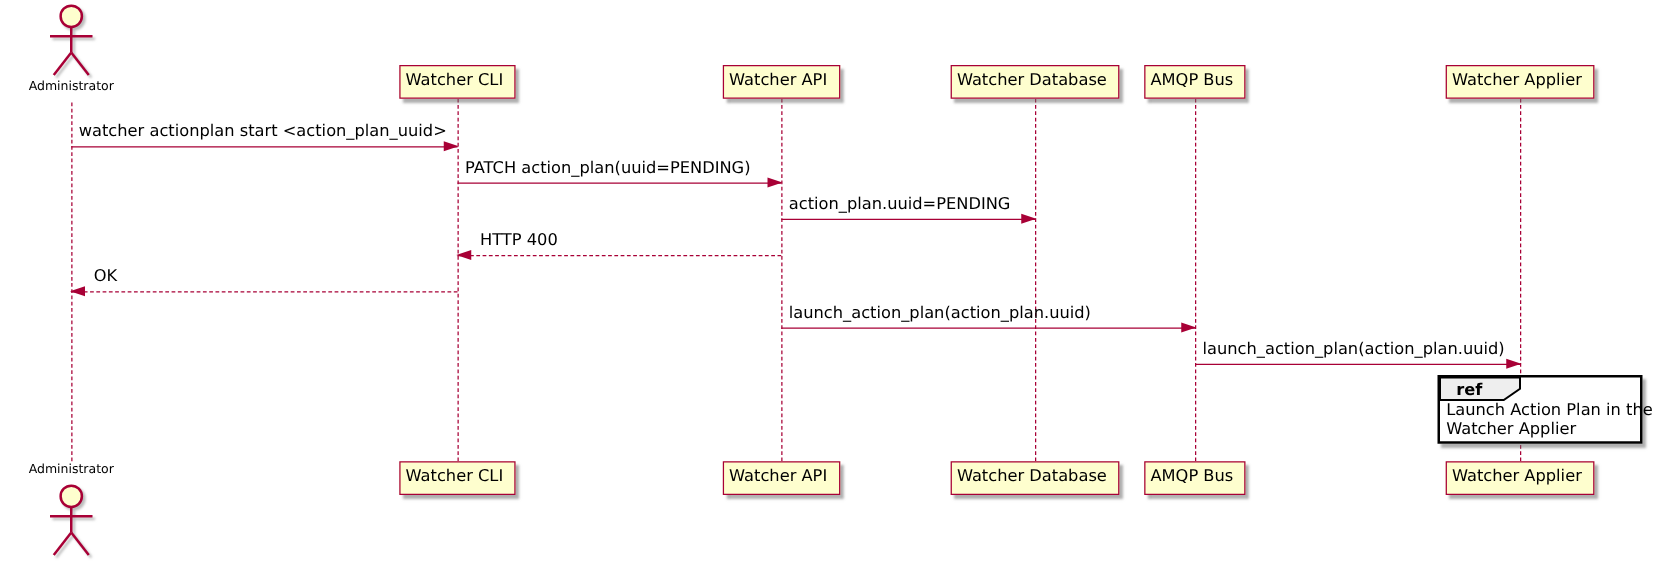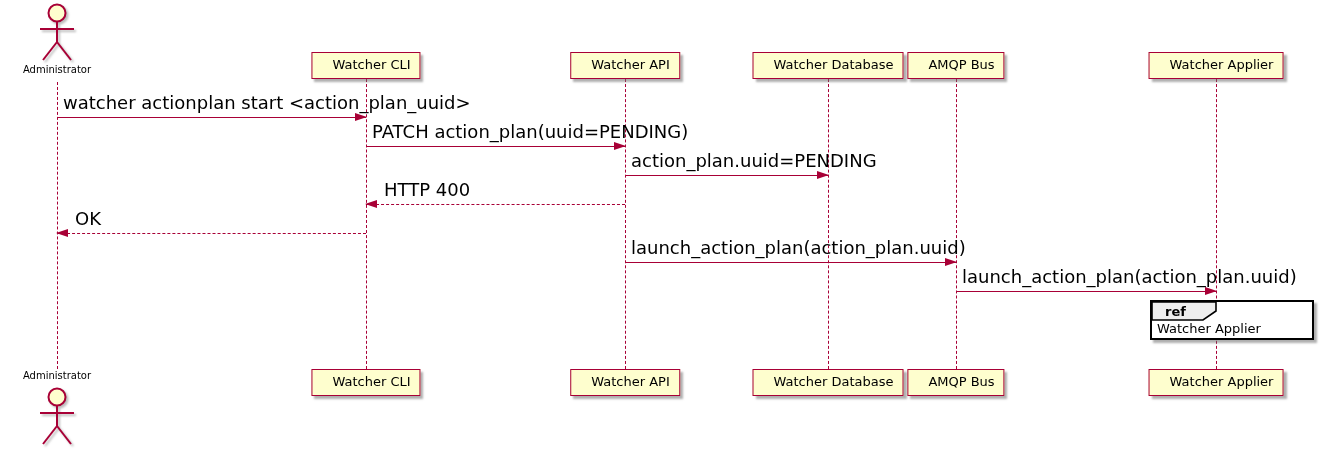--- a/index.html
+++ b/index.html
@@ -13,33 +13,33 @@
   body{font-family:"DejaVu Sans","Liberation Sans",sans-serif;color:var(--ink);}
   #stage{position:relative;width:1330px;height:456px;background:#ffffff;overflow:hidden;}
 
   
   .lifeline{position:absolute;width:0;border-left:1px dashed var(--line);}
 
   
   .pbox{
     position:absolute;transform:translateX(-50%);
     background:var(--fill);border:1.5px solid var(--line);
-    padding:4px 9px 5px 20px;font-size:13px;line-height:16px;white-space:nowrap;
+    padding:4px 9px 5px 4px;font-size:13px;line-height:16px;white-space:nowrap;
     box-shadow:3px 3px 2px rgba(110,110,110,0.55);
   }
 
   
   .actor-label{position:absolute;transform:translateX(-50%);font-size:10px;white-space:nowrap;}
   .actor-fig{position:absolute;filter:drop-shadow(2.5px 2.5px 1px rgba(120,120,120,0.5));}
 
   
   .message{position:absolute;height:0;}
   .msg-line{position:absolute;left:0;right:0;top:0;border-top:1px solid var(--line);}
   .message.dashed .msg-line{border-top:1px dashed var(--line);}
-  .msg-label{position:absolute;bottom:4px;left:6px;font-size:18px;white-space:nowrap;color:var(--ink);}
+  .msg-label{position:absolute;bottom:4px;left:6px;font-size:13px;white-space:nowrap;color:var(--ink);}
   .message.rtl .msg-label{left:18px;}
   .arrow{position:absolute;width:0;height:0;top:-4.5px;border-style:solid;}
   .message.ltr .arrow{right:-1px;border-width:4.5px 0 4.5px 12px;border-color:transparent transparent transparent var(--line);}
   .message.rtl .arrow{left:-1px;border-width:4.5px 12px 4.5px 0;border-color:transparent var(--line) transparent transparent;}
 
   
   .ref-box{
     position:absolute;background:#ffffff;border:2px solid #000;
     box-shadow:3px 3px 2px rgba(110,110,110,0.55);
     padding:19px 0 2px 0;
@@ -130,16 +130,17 @@
     <div class="msg-line"></div>
     <div class="arrow"></div>
     <div class="msg-label">launch_action_plan(action_plan.uuid)</div>
   </div>
 
   <div class="ref-box" style="left:1150px;top:300px;width:164px;">
     <svg class="ref-head" width="72" height="21" viewBox="0 0 72 21">
       <path d="M1,1 H65 V10 L52,19 H1 Z" fill="#EEEEEE" stroke="#000000" stroke-width="1.6"></path>
       <text x="14" y="15">ref</text>
     </svg>
+    <div class="ref-line">Launch Action Plan in the</div>
     <div class="ref-line">Watcher Applier</div>
   </div>
 
 </div>
 
 </body></html>

